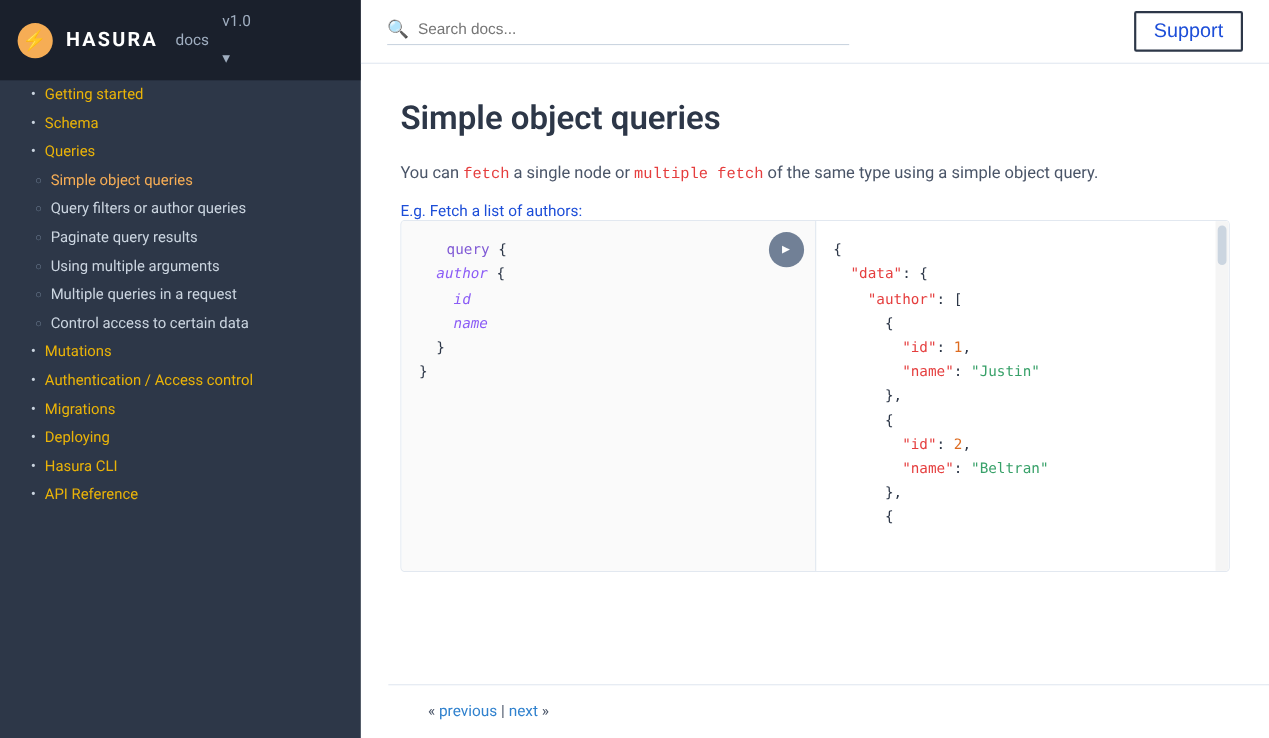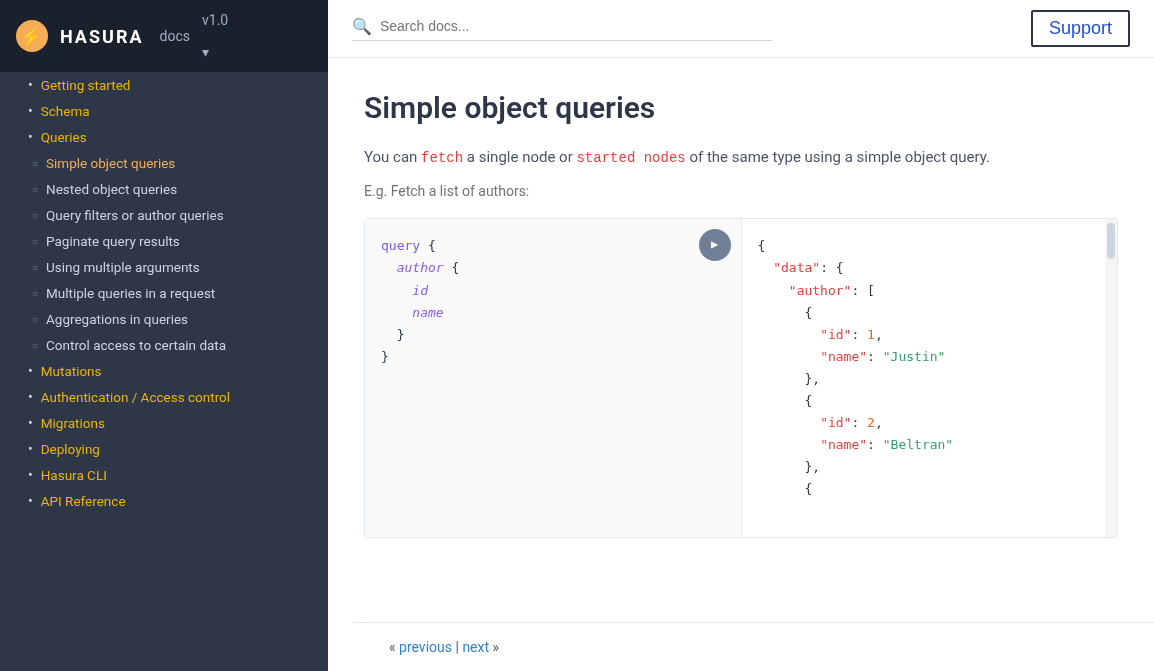--- a/index.html
+++ b/index.html
@@ -185,22 +185,22 @@
     }
 
     .inline-code {
       color: #e53e3e;
       font-family: 'Courier New', monospace;
       font-size: 14px;
     }
 
     .example-label {
       font-size: 14px;
-      color: #737373;
-      margin-bottom: 19px;
+      color: #1d4ed8;
+      margin-bottom: 0;
     }
 
     
     .code-panel {
       display: flex;
       border: 1px solid #e2e8f0;
       border-radius: 4px;
       height: 320px;
       overflow: hidden;
       position: relative;
@@ -237,21 +237,21 @@
       flex: 1;
       background: #fff;
       padding: 16px;
       font-family: 'Courier New', monospace;
       font-size: 13px;
       line-height: 1.7;
       overflow-y: auto;
     }
 
     
-    .c-keyword { color: #805ad5; }
+    .c-keyword { color: #805ad5; margin-left: 25px; }
     .c-brace { color: #2d3748; }
     .c-field { color: #8b5cf6; font-style: italic; }
     .c-string { color: #38a169; }
     .c-number { color: #dd6b20; }
     .c-key { color: #e53e3e; }
     .c-plain { color: #2d3748; }
 
     .nav-footer {
       padding: 16px 36px;
       border-top: 1px solid #e2e8f0;
@@ -291,36 +291,30 @@
     <span>Schema</span>
   </div>
   <div class="sidebar-top-item">
     <span>Queries</span>
   </div>
 
   <div class="sidebar-item active">
     <span>Simple object queries</span>
   </div>
   <div class="sidebar-item">
-    <span>Nested object queries</span>
-  </div>
-  <div class="sidebar-item">
     <span>Query filters or author queries</span>
   </div>
   <div class="sidebar-item">
     <span>Paginate query results</span>
   </div>
   <div class="sidebar-item">
     <span>Using multiple arguments</span>
   </div>
   <div class="sidebar-item">
     <span>Multiple queries in a request</span>
-  </div>
-  <div class="sidebar-item">
-    <span>Aggregations in queries</span>
   </div>
   <div class="sidebar-item">
     <span>Control access to certain data</span>
   </div>
 
   <div class="sidebar-top-item">
     <span>Mutations</span>
   </div>
   <div class="sidebar-top-item">
     <span>Authentication / Access control</span>
@@ -348,21 +342,21 @@
       <input class="search-input" type="text" placeholder="Search docs..." style="">
     </div>
     <button class="support-btn">Support</button>
   </div>
 
   <div id="content">
 
     <h1 class="page-title">Simple object queries</h1>
 
     <p class="intro-text">
-      You can <span class="inline-code">fetch</span> a single node or <span class="inline-code">started nodes</span> of the same type using a simple object query.
+      You can <span class="inline-code">fetch</span> a single node or <span class="inline-code">multiple fetch</span> of the same type using a simple object query.
     </p>
 
     <p class="example-label">
       E.g. Fetch a list of authors:
     </p>
 
     <div class="code-panel">
 
       <div class="code-left">
         <div class="play-button">▶</div>

